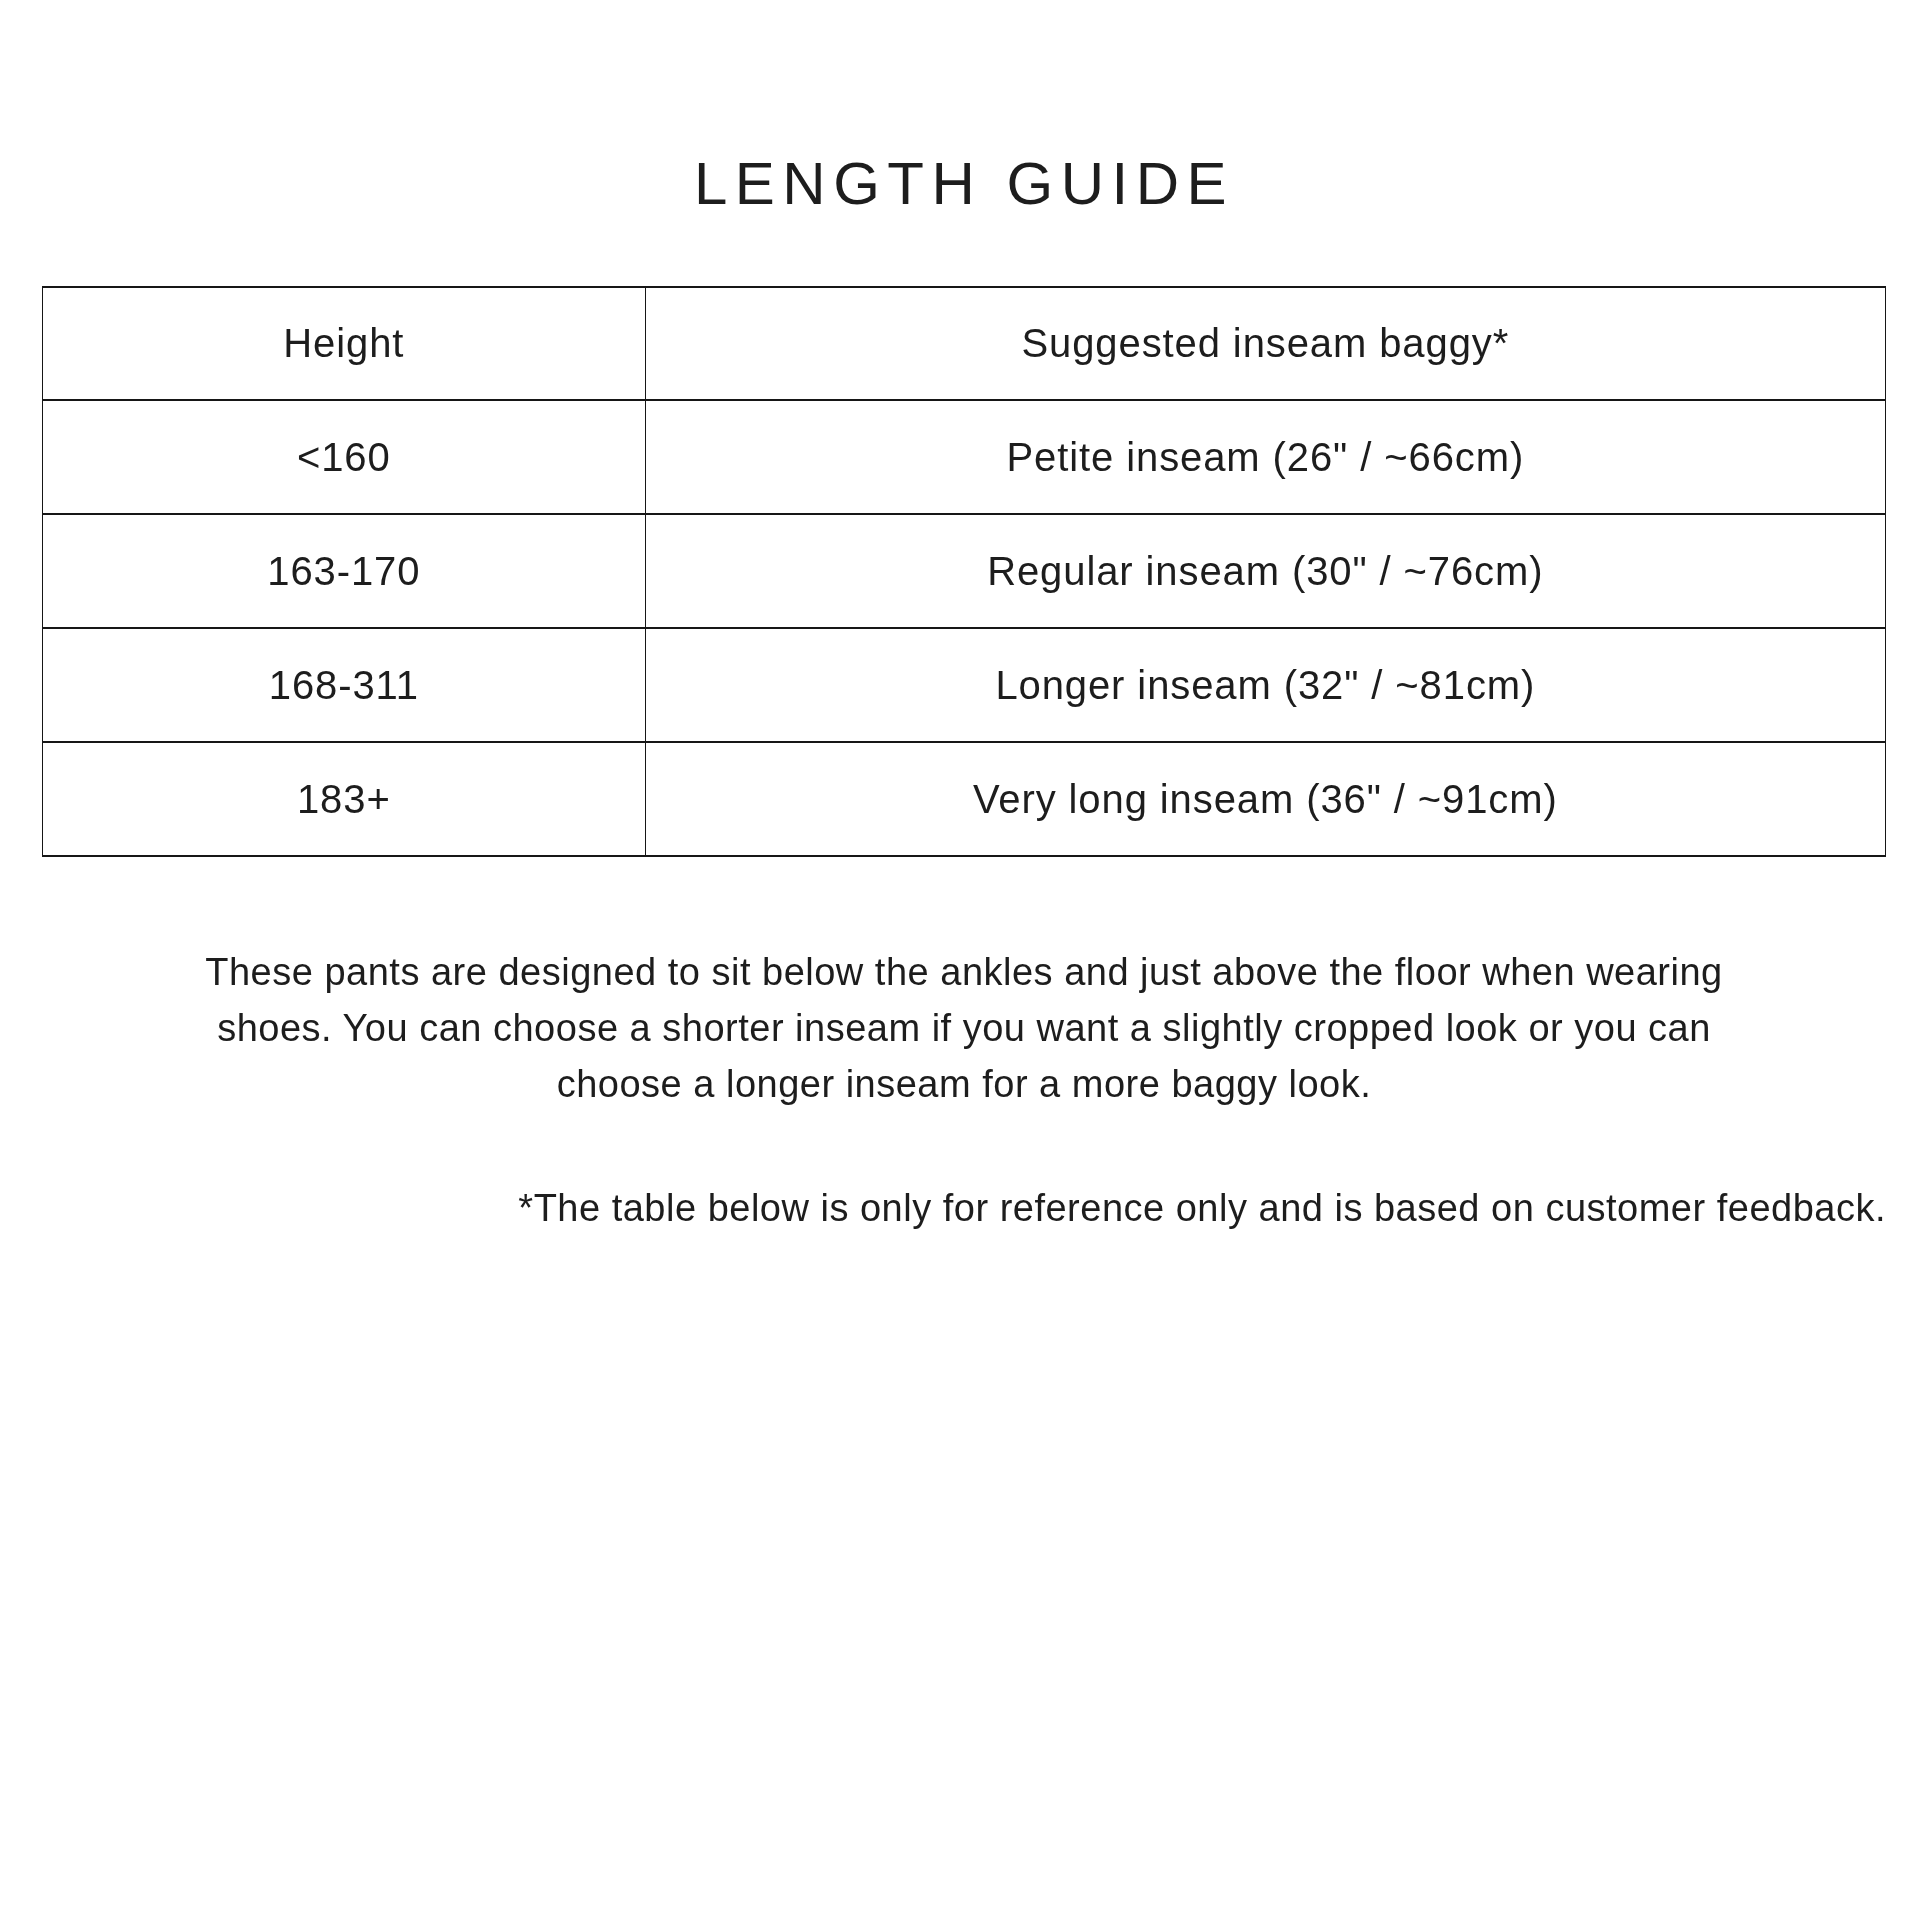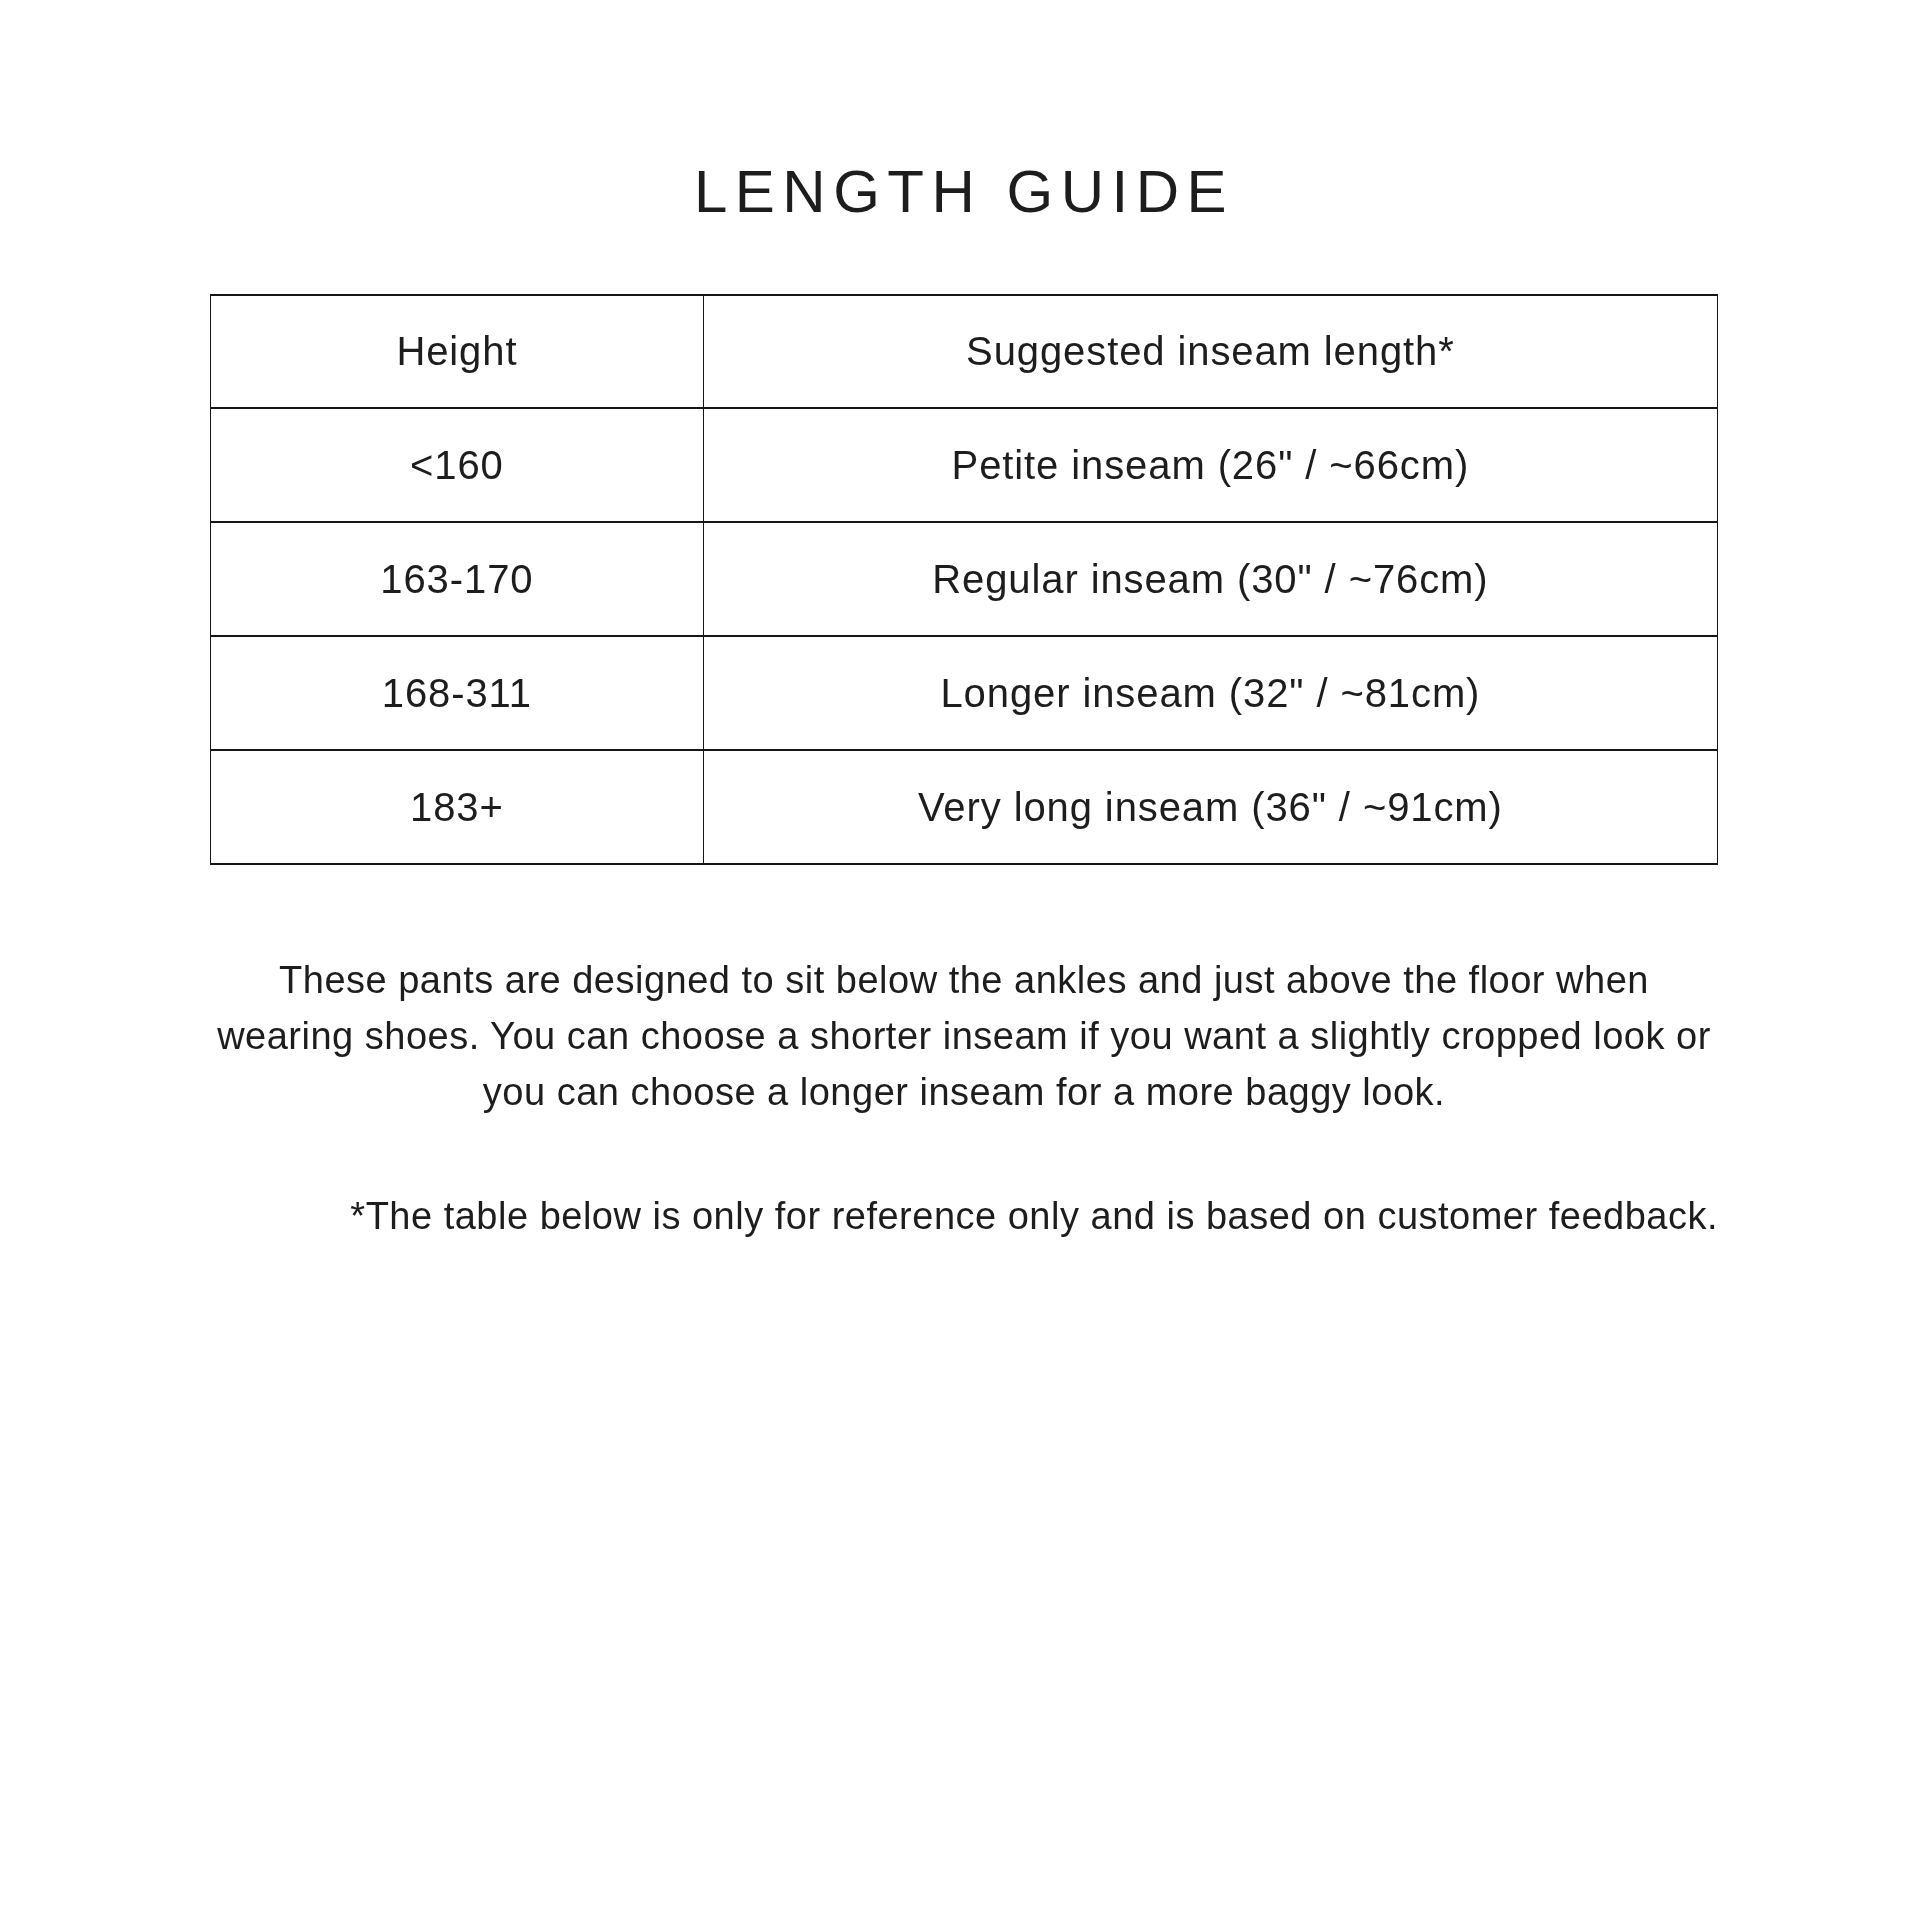--- a/index.html
+++ b/index.html
@@ -8,22 +8,22 @@
     background: #ffffff;
   }
   body {
     width: 1928px;
     height: 1928px;
     font-family: "Liberation Sans", sans-serif;
     color: #1d1d1d;
     overflow: hidden;
   }
   .container {
-    width: 1508px;
-    margin: 16px auto;
+    width: 1844px;
+    margin: 8px auto;
   }
   .page-title {
     margin: 0;
     padding-top: 141px;
     text-align: center;
     font-size: 60px;
     font-weight: 400;
     letter-spacing: 7.5px;
     color: #1d1d1d;
   }
@@ -83,21 +83,21 @@
 
 
   <table class="length-table">
     <colgroup>
       <col class="col-height">
       <col class="col-inseam">
     </colgroup>
     <thead>
       <tr>
         <th>Height</th>
-        <th>Suggested inseam length*</th>
+        <th>Suggested inseam baggy*</th>
       </tr>
     </thead>
     <tbody>
       <tr>
         <td>&lt;160</td>
         <td>Petite inseam (26" / ~66cm)</td>
       </tr>
       <tr>
         <td>163-170</td>
         <td>Regular inseam (30" / ~76cm)</td>

